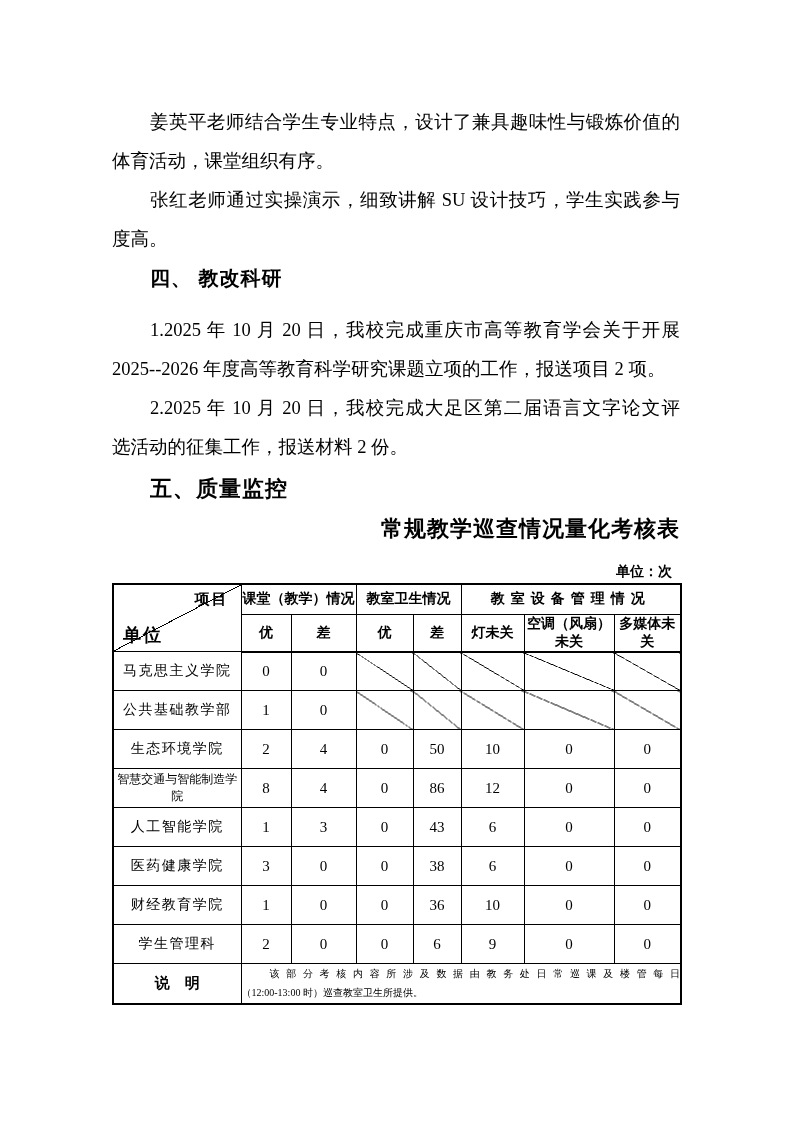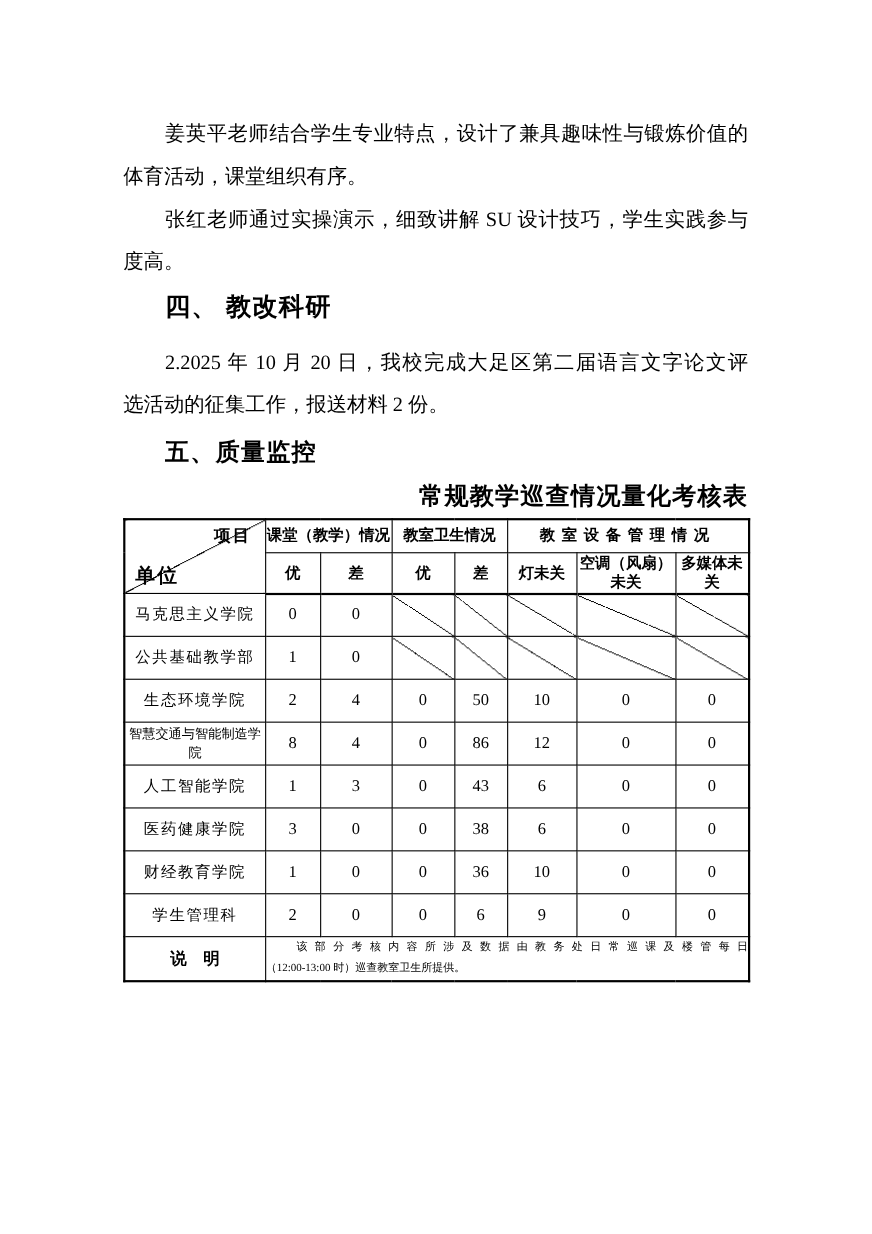--- a/index.html
+++ b/index.html
@@ -23,21 +23,21 @@
   .line.fill {
     white-space: normal;
     text-align: justify;
     text-align-last: justify;
   }
   .line.first { text-indent: 38px; }
   .heading-1 {
     height: 39px; line-height: 39px;
     margin: 0 0 13px 0;
     font-family: "Liberation Sans", "DejaVu Sans", sans-serif;
-    font-weight: bold; font-size: 23px;
+    font-weight: bold; font-size: 20px;
     text-indent: 38px; letter-spacing: 1px;
   }
   .heading-2 {
     height: 38px; line-height: 38px;
     margin-top: 3px;
     font-family: "Liberation Sans", "DejaVu Sans", sans-serif;
     font-weight: bold; font-size: 22px;
     text-indent: 38px; letter-spacing: 1px;
   }
   .table-title {
@@ -128,30 +128,35 @@
       <div class="line">体育活动，课堂组织有序。</div>
     </div>
 
     <div class="para">
       <div class="line fill first">张红老师通过实操演示，细致讲解 SU 设计技巧，学生实践参与</div>
       <div class="line">度高。</div>
     </div>
 
     <div class="heading-1">四、 教改科研</div>
 
+    <div class="para">
+      <div class="line fill first">1.2025 年 10 月 20 日，我校完成重庆市高等教育学会关于开展</div>
+      <div class="line">2025--2026 年度高等教育科学研究课题立项的工作，报送项目 2 项。</div>
+    </div>
 
     <div class="para">
       <div class="line fill first">2.2025 年 10 月 20 日，我校完成大足区第二届语言文字论文评</div>
       <div class="line">选活动的征集工作，报送材料 2 份。</div>
     </div>
 
     <div class="heading-2">五、质量监控</div>
 
     <div class="table-title">常规教学巡查情况量化考核表</div>
 
+    <div class="unit-line">单位：次</div>
 
     <table class="assess">
       <colgroup>
         <col style="width:128px">
           <col style="width:50px">
           <col style="width:65px">
         <col style="width:57px">
           <col style="width:48px">
           <col style="width:63px">
         <col style="width:90px">

